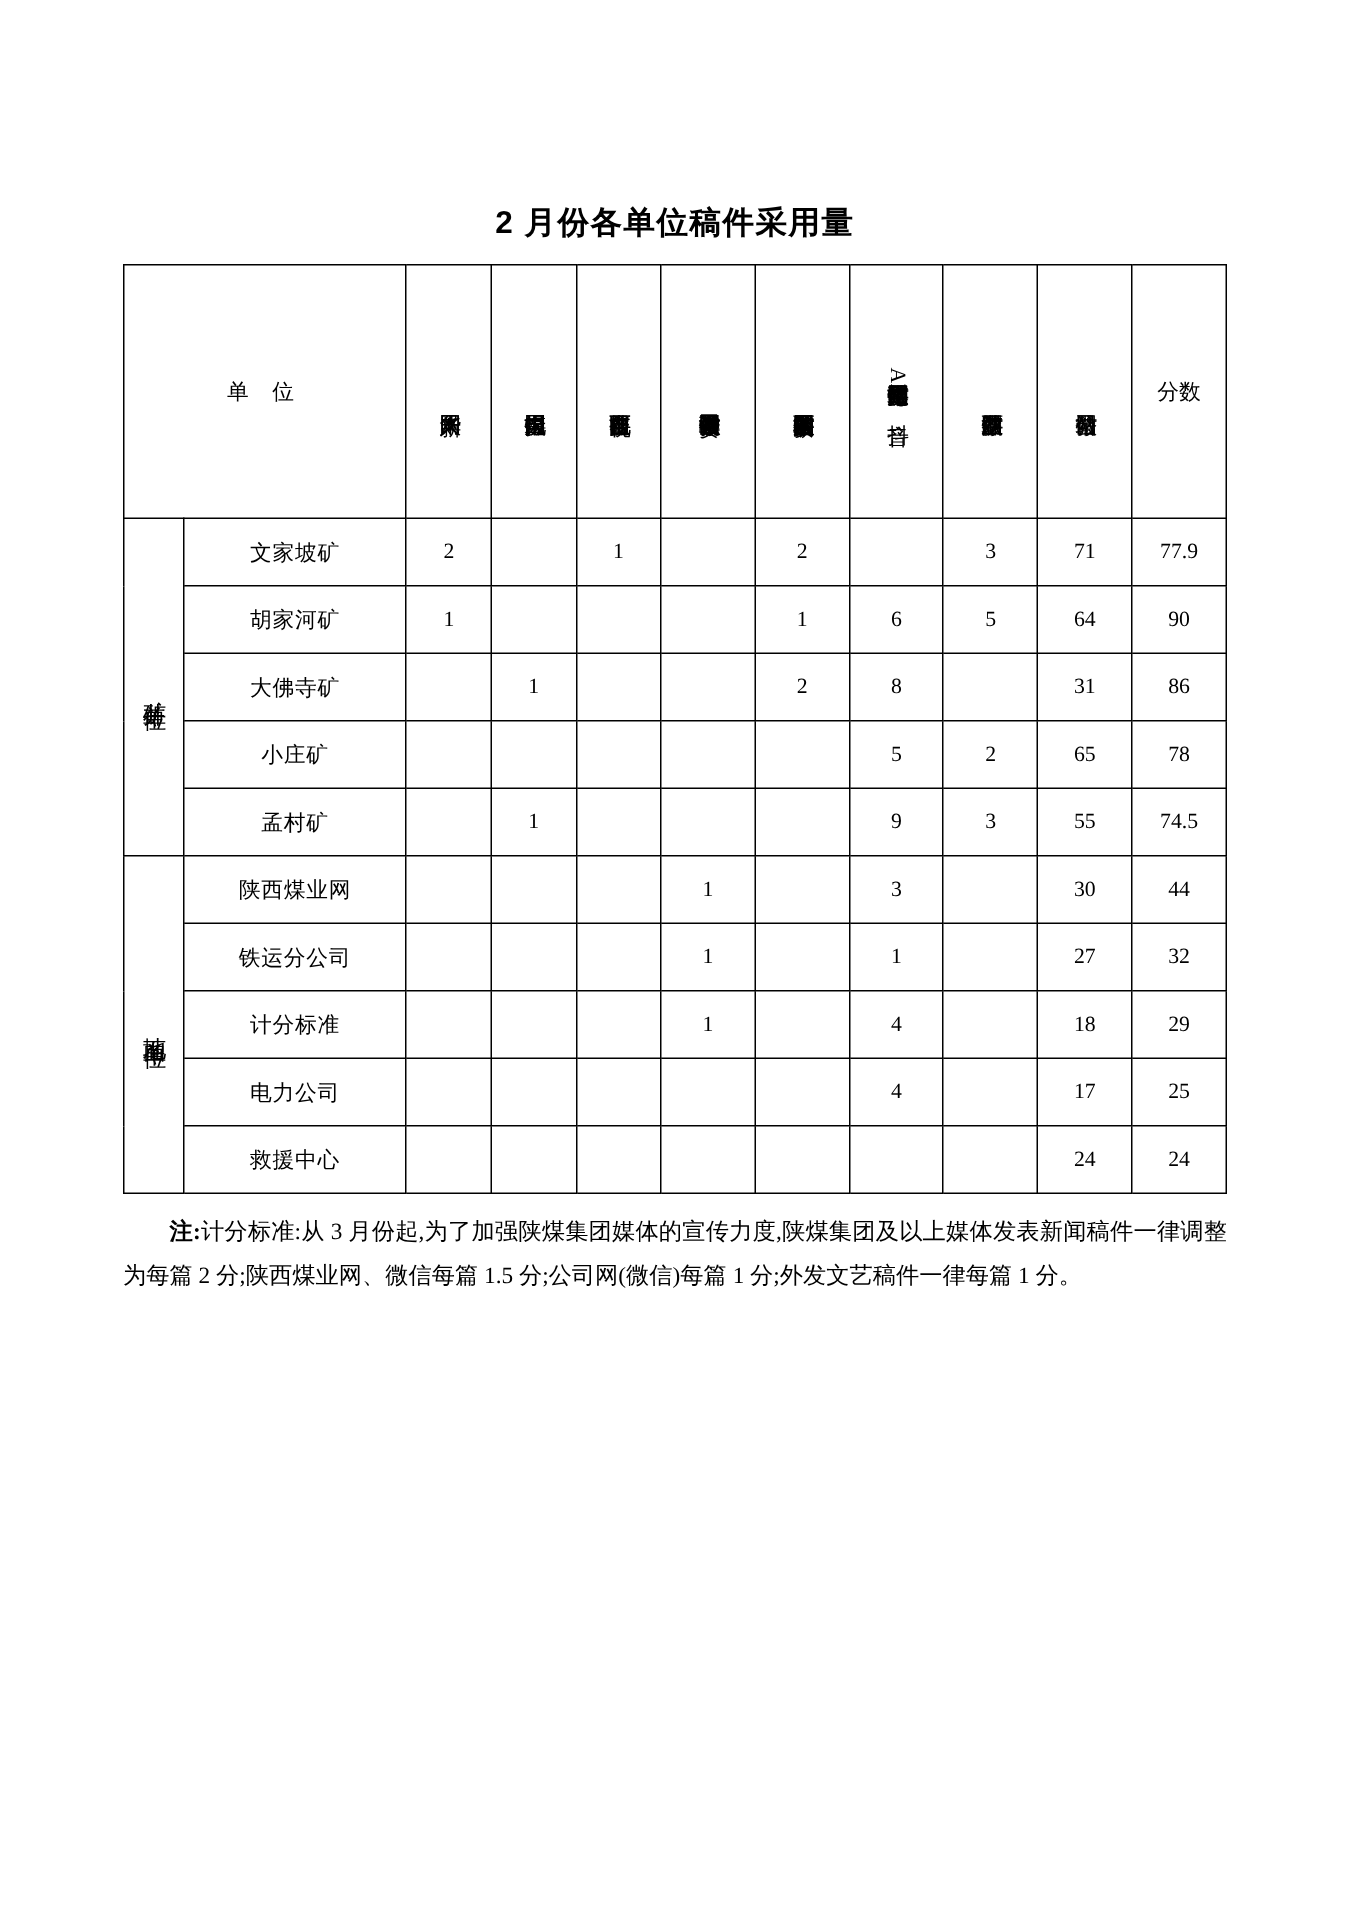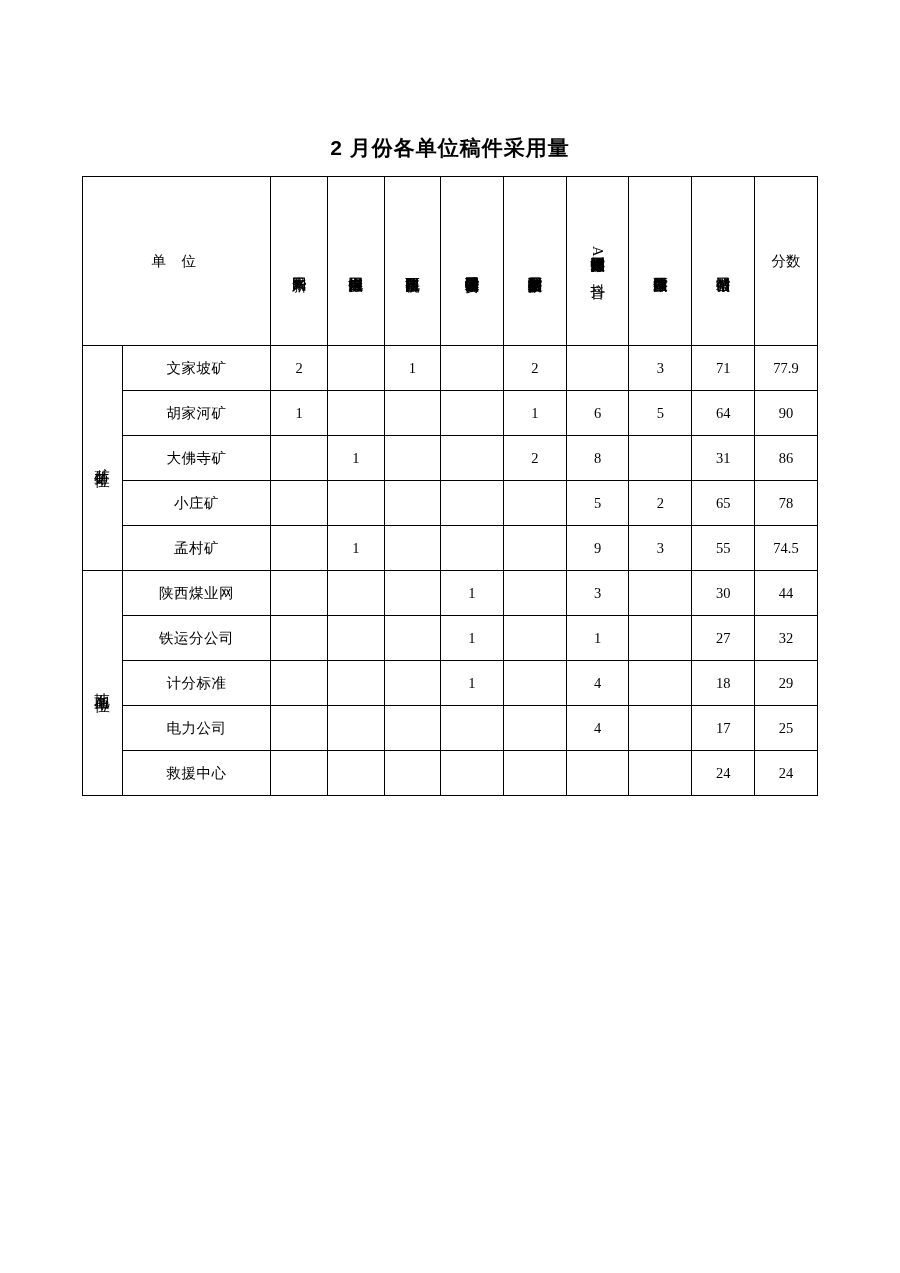--- a/index.html
+++ b/index.html
@@ -262,14 +262,17 @@
         <td></td>
         <td></td>
         <td></td>
         <td></td>
         <td>24</td>
         <td>24</td>
       </tr>
     </tbody>
   </table>
 
+  <div class="note">
+    <p><span class="lead">注:</span><span>计分标准:从 3 月份起,为了加强陕煤集团媒体的宣传力度,陕煤集团及以上媒体发表新闻稿件一律调整为每篇 2 分;陕西煤业网、微信每篇 1.5 分;公司网(微信)每篇 1 分;外发文艺稿件一律每篇 1 分。</span></p>
+  </div>
 
 </div>
 
 </body></html>

